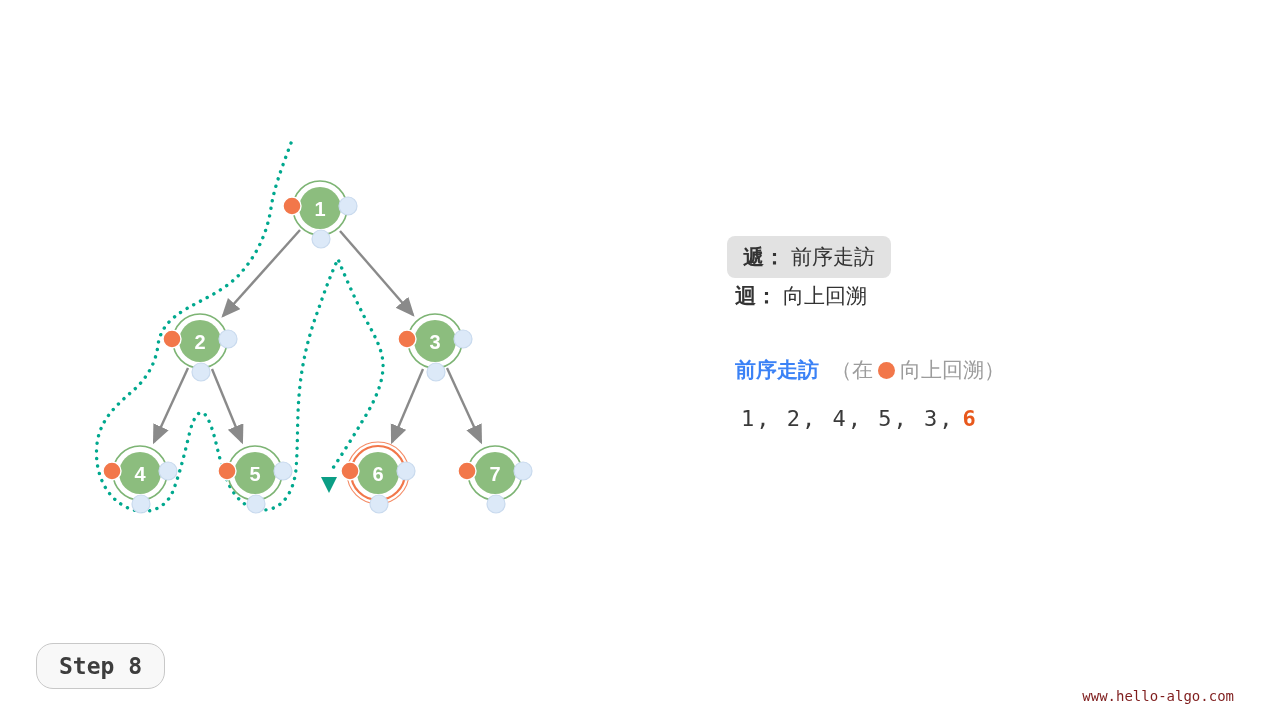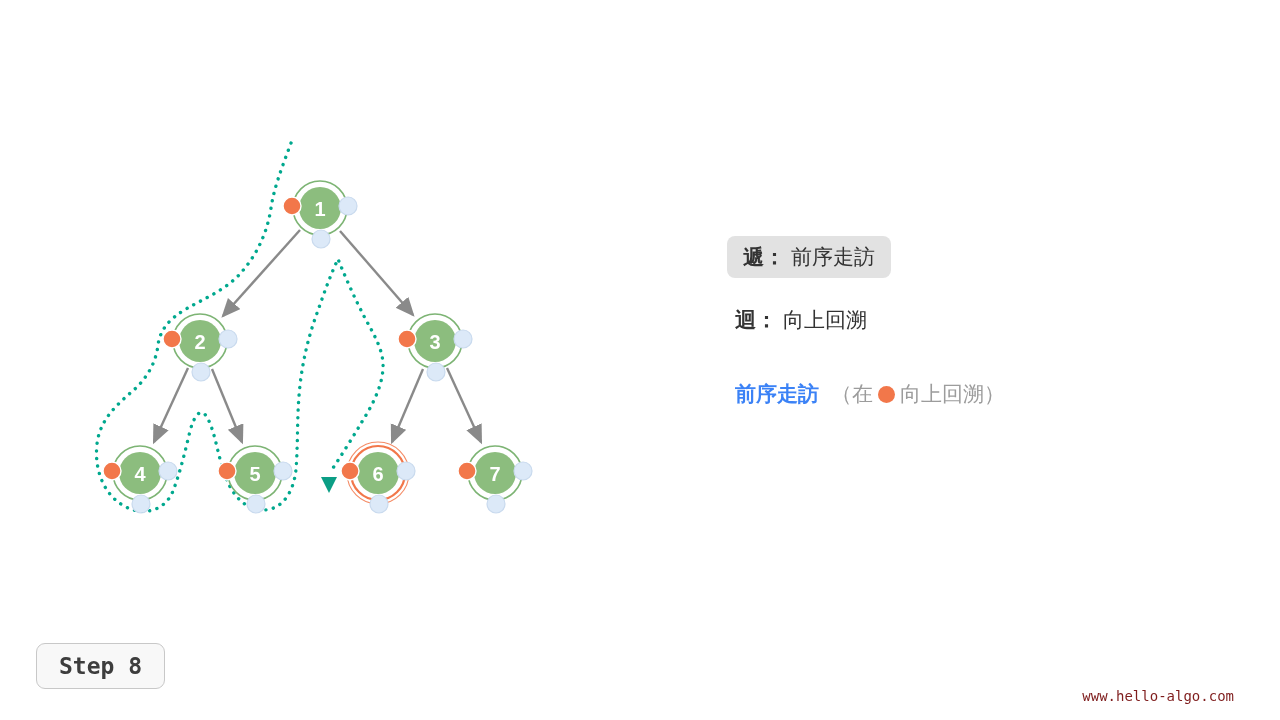--- a/index.html
+++ b/index.html
@@ -36,21 +36,21 @@
   
   .legend { position: absolute; left: 727px; top: 236px; width: 480px; }
   .pill {
     display: inline-block;
     background: #e2e2e2;
     border-radius: 8px;
     padding: 7px 16px;
     font-size: 21px; color: #333333;
   }
   .kw { font-weight: bold; margin-right: 6px; }
-  .legend-line { margin-top: 28px; margin-left: 8px; font-size: 21px; color: #333333; }
+  .legend-line { margin-top: 4px; margin-left: 8px; font-size: 21px; color: #333333; }
   .legend-traversal { margin-top: 46px; margin-left: 8px; font-size: 21px; }
   .trav-title { font-weight: bold; color: #3b82f6; margin-right: 12px; }
   .trav-note { color: #9c9c9c; }
   .dot-inline {
     display: inline-block;
     width: 17px; height: 17px; border-radius: 50%;
     background: #f2774a;
     vertical-align: -2px;
     margin: 0 5px;
   }
@@ -60,21 +60,21 @@
     font-size: 22px; color: #3a3a3a;
     letter-spacing: 2px;
   }
   .seq-current { color: #e8581c; font-weight: bold; margin-left: 8px; }
 
   
   .step-box {
     position: absolute; left: 36px; top: 643px;
     background: #f8f8f8;
     border: 1px solid #c8c8c8;
-    border-radius: 9px;
+    border-radius: 17px;
     padding: 9px 22px;
     font-family: "DejaVu Sans Mono", monospace;
     font-size: 23px; font-weight: bold; color: #3d3d3d;
   }
   .watermark {
     position: absolute; right: 46px; bottom: 16px;
     font-family: "DejaVu Sans Mono", monospace;
     font-size: 14px; color: #7f1d1d;
   }
 </style>
@@ -192,16 +192,19 @@
   </div>
 
   <div class="legend-line">
     <span class="kw">迴：</span><span>向上回溯</span>
   </div>
 
   <div class="legend-traversal">
     <span class="trav-title">前序走訪</span><span class="trav-note">（在</span><span class="dot-inline"></span><span class="trav-note">向上回溯）</span>
   </div>
 
+  <div class="seq">
+    <span>1, 2, 4, 5, 3,</span><span class="seq-current">6</span>
+  </div>
 </div>
 
 <div class="step-box">Step 8</div>
 <div class="watermark">www.hello-algo.com</div>
 
 </body></html>

